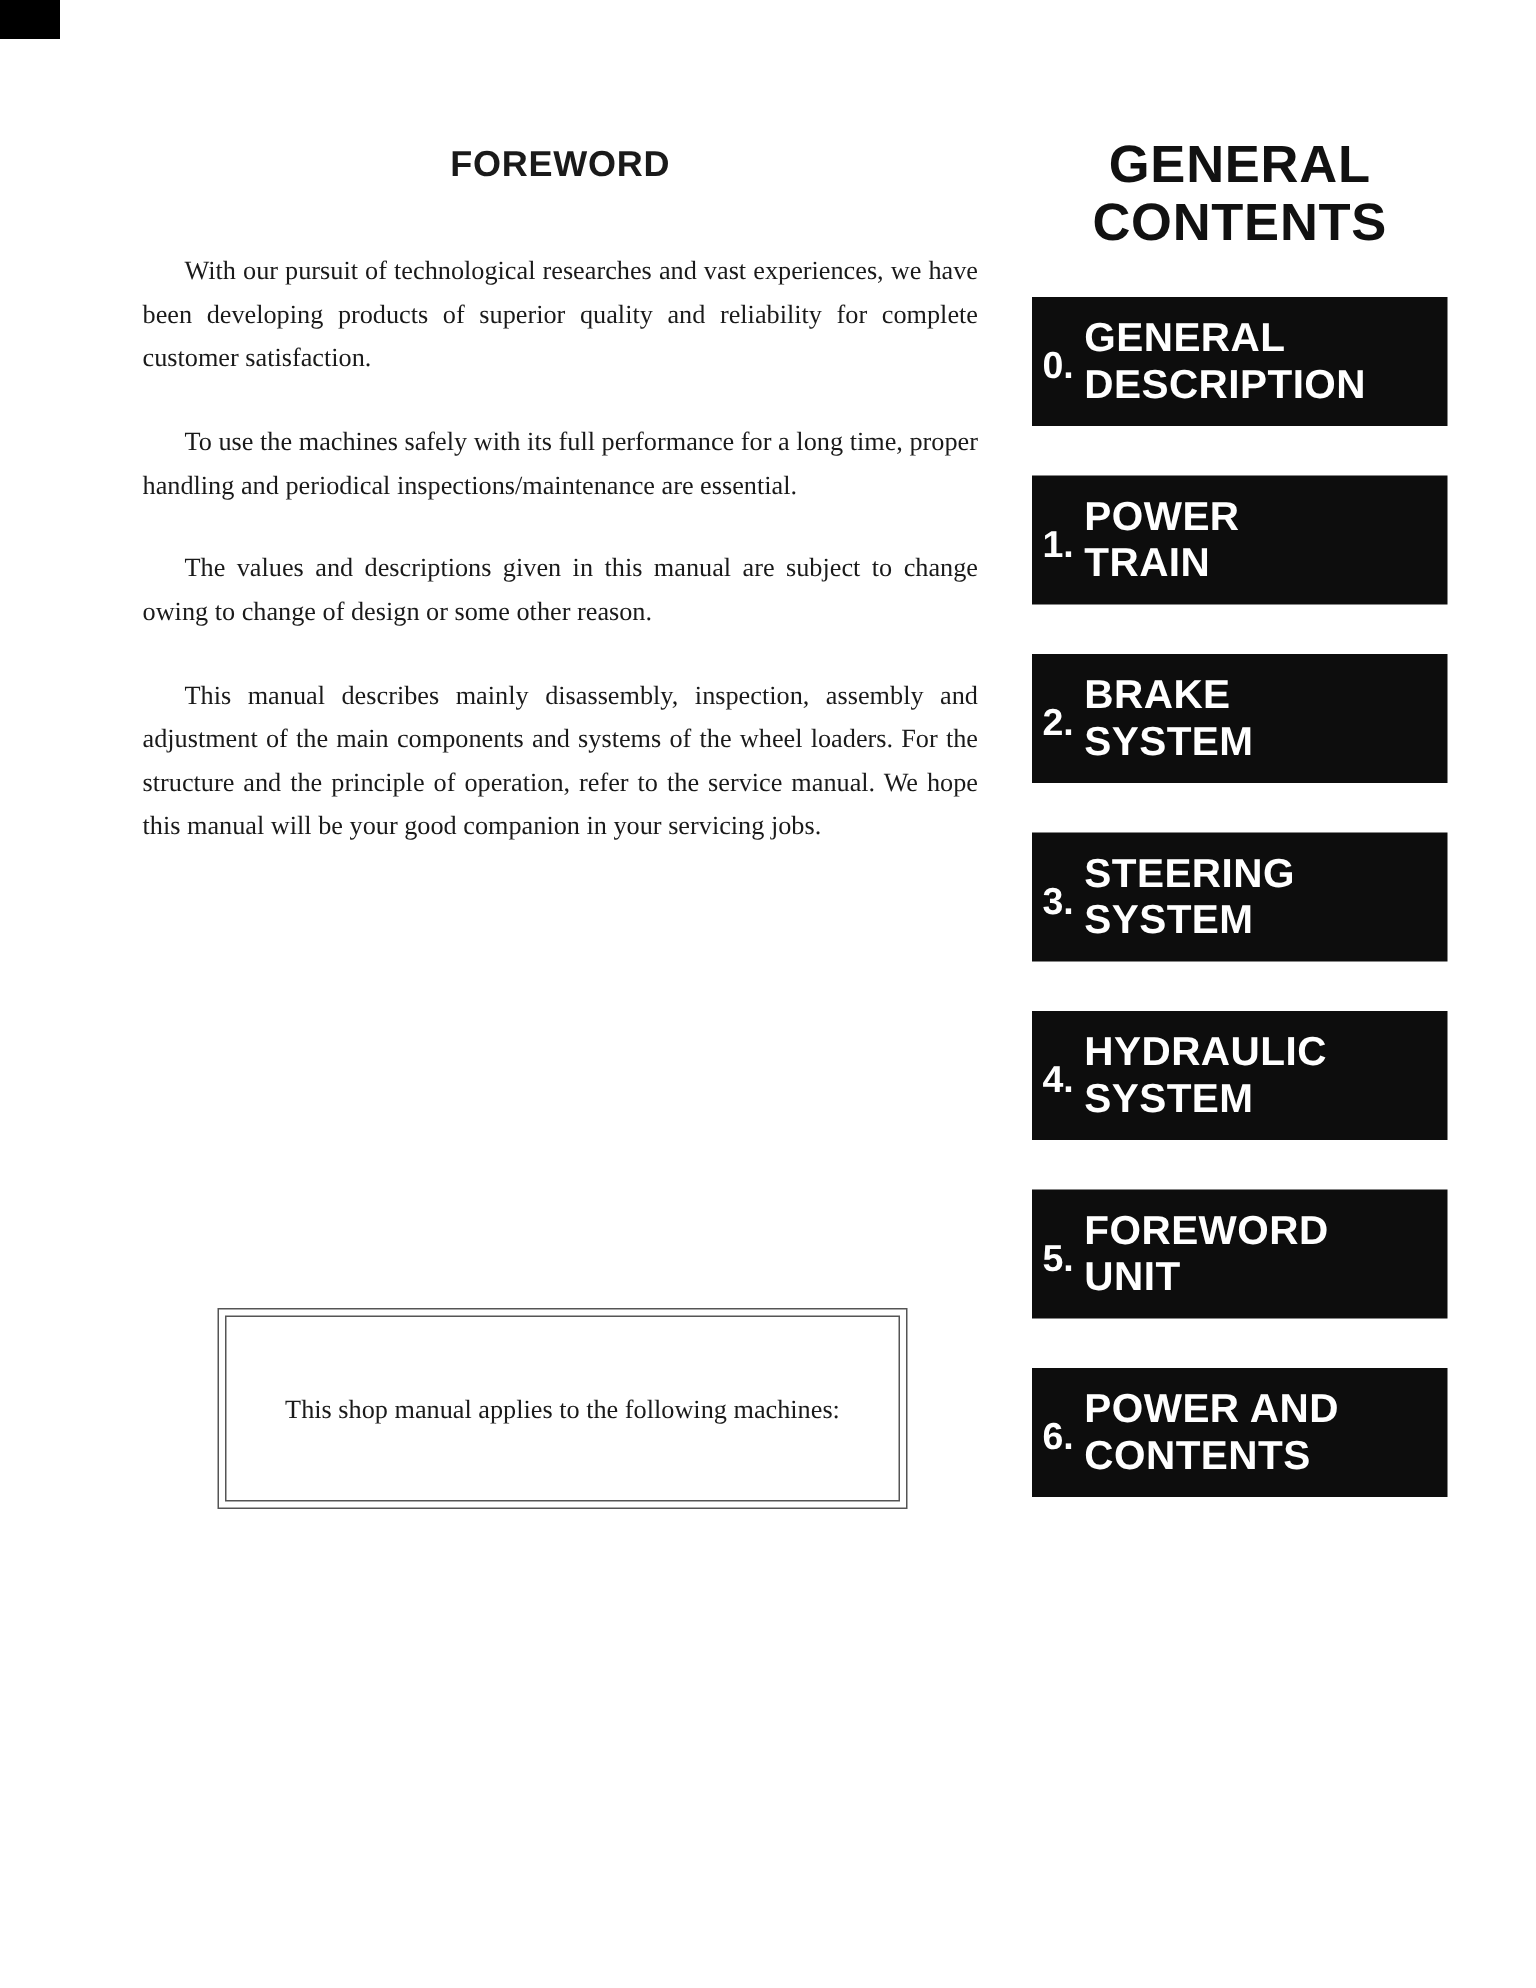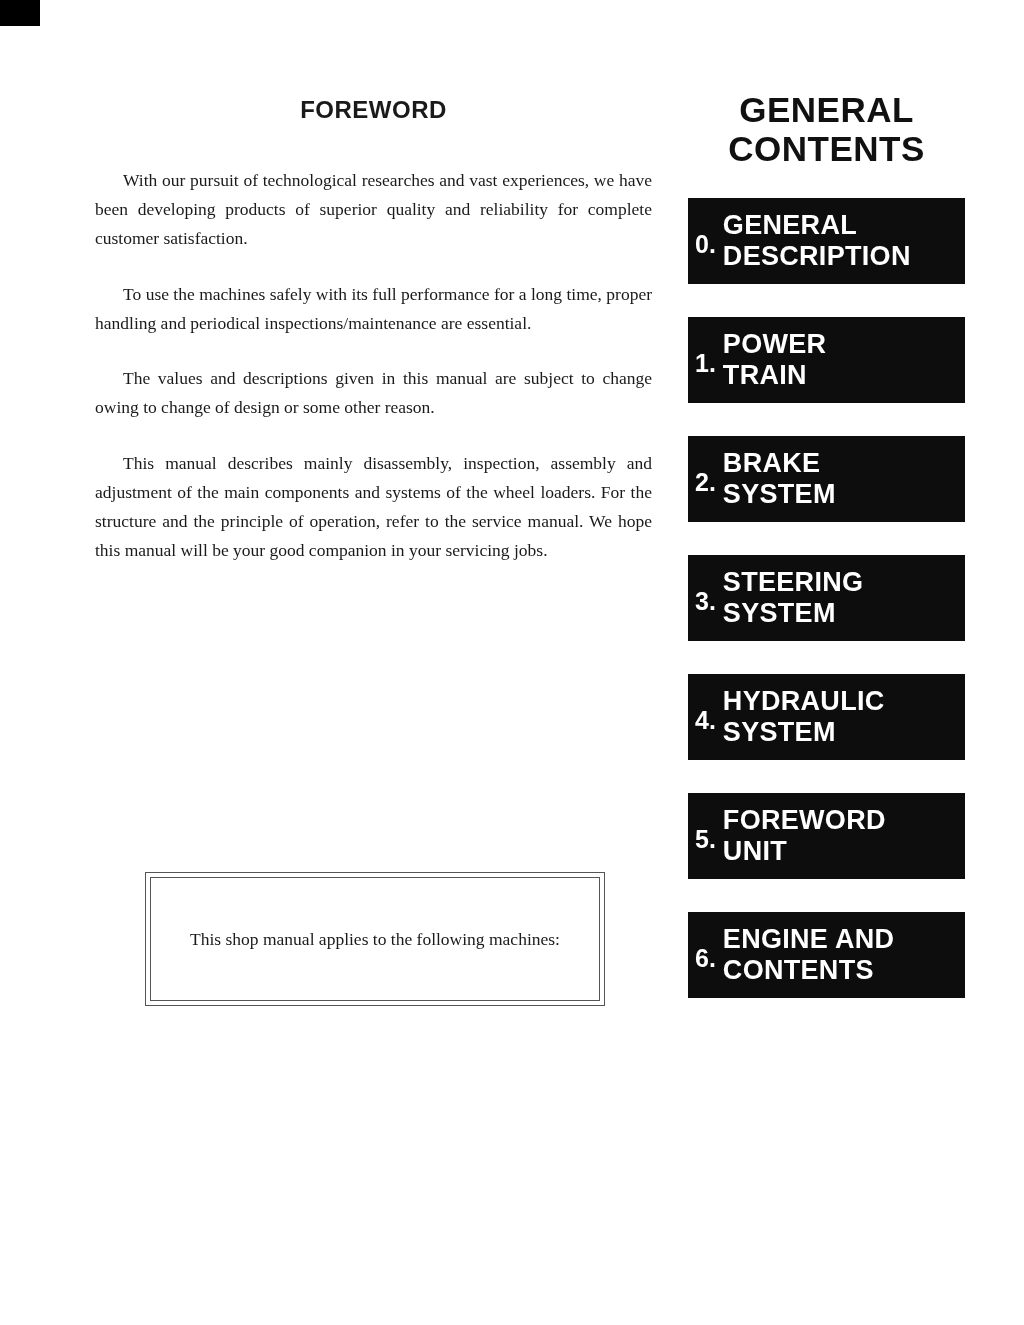--- a/index.html
+++ b/index.html
@@ -201,21 +201,21 @@
         <span class="chapter-num">5.</span>
         <span class="chapter-label">
           <span>FOREWORD</span><br>
           <span>UNIT</span>
         </span>
       </div>
 
       <div class="chapter">
         <span class="chapter-num">6.</span>
         <span class="chapter-label">
-          <span>ENGINE AND</span><br>
+          <span>POWER AND</span><br>
           <span>CONTENTS</span>
         </span>
       </div>
 
     </div>
   </div>
 
 </div>
 
 </body></html>

